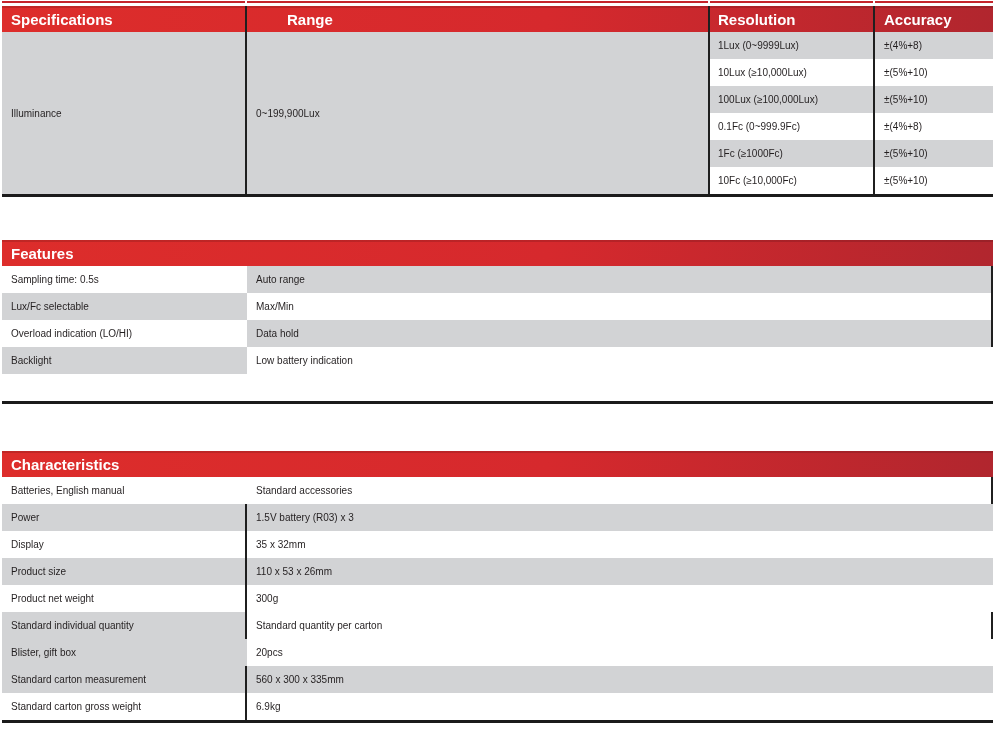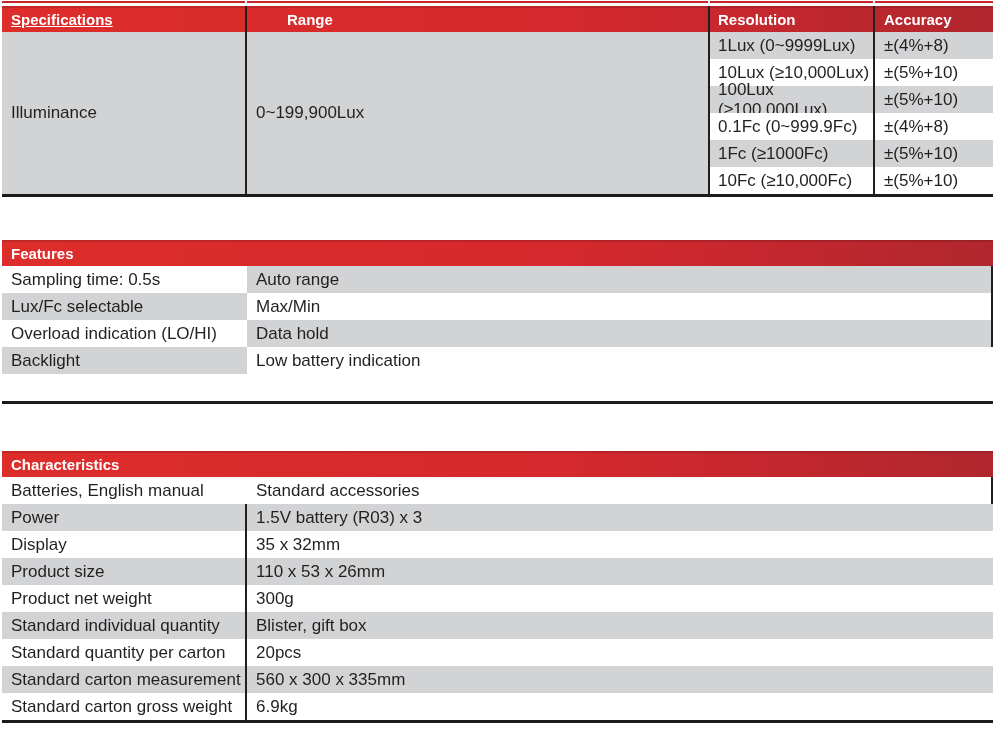--- a/index.html
+++ b/index.html
@@ -33,28 +33,28 @@
 
   .hcell {
     background-image:linear-gradient(90deg,#dd2d2b 0%,#d6292d 55%,#b1262e 100%);
     background-size:991px 100%;
     background-repeat:no-repeat;
     box-shadow:inset 0 2px 0 rgba(0,0,0,0.13);
     color:#ffffff; font-weight:700; font-size:15px;
     display:flex; align-items:center; padding-left:9px;
     box-sizing:border-box;
   }
-  .t1 .hcell.p1 { background-position:0 0;text-decoration:underline; }
+  .t1 .hcell.p1 { background-position:0 0; }
   .t1 .hcell.p2 { background-position:-245px 0;padding-left:40px; }
   .t1 .hcell.p3 { background-position:-708px 0; }
   .t1 .hcell.p4 { background-position:-873px 0; }
   .hspan { grid-column:1 / 3; background-position:0 0; }
 
   .cell {
-    font-size:17px; display:flex; align-items:center;
+    font-size:10px; display:flex; align-items:center;
     padding-left:9px; box-sizing:border-box; background:#ffffff;
   }
   .gray { background:#d2d3d5; }
   .vdiv { border-right:2px solid #1f1f1f; }
 
   .c1 { grid-column:1; } .c2 { grid-column:2; }
   .c3 { grid-column:3;padding-left:8px; } .c4 { grid-column:4; }
   .span6 { grid-row:3 / 9; }
 </style>
 </head>
@@ -124,23 +124,23 @@
     <div class="cell vdiv">Display</div>
     <div class="cell">35 x 32mm</div>
 
     <div class="cell gray vdiv">Product size</div>
     <div class="cell gray">110 x 53 x 26mm</div>
 
     <div class="cell vdiv">Product net weight</div>
     <div class="cell">300g</div>
 
     <div class="cell gray vdiv">Standard individual quantity</div>
+    <div class="cell vdiv">Standard quantity per carton</div>
+
     <div class="cell gray">Blister, gift box</div>
-
-    <div class="cell vdiv">Standard quantity per carton</div>
     <div class="cell">20pcs</div>
 
     <div class="cell gray vdiv">Standard carton measurement</div>
     <div class="cell gray">560 x 300 x 335mm</div>
 
     <div class="cell vdiv">Standard carton gross weight</div>
     <div class="cell">6.9kg</div>
   </section>
 
 </div>

